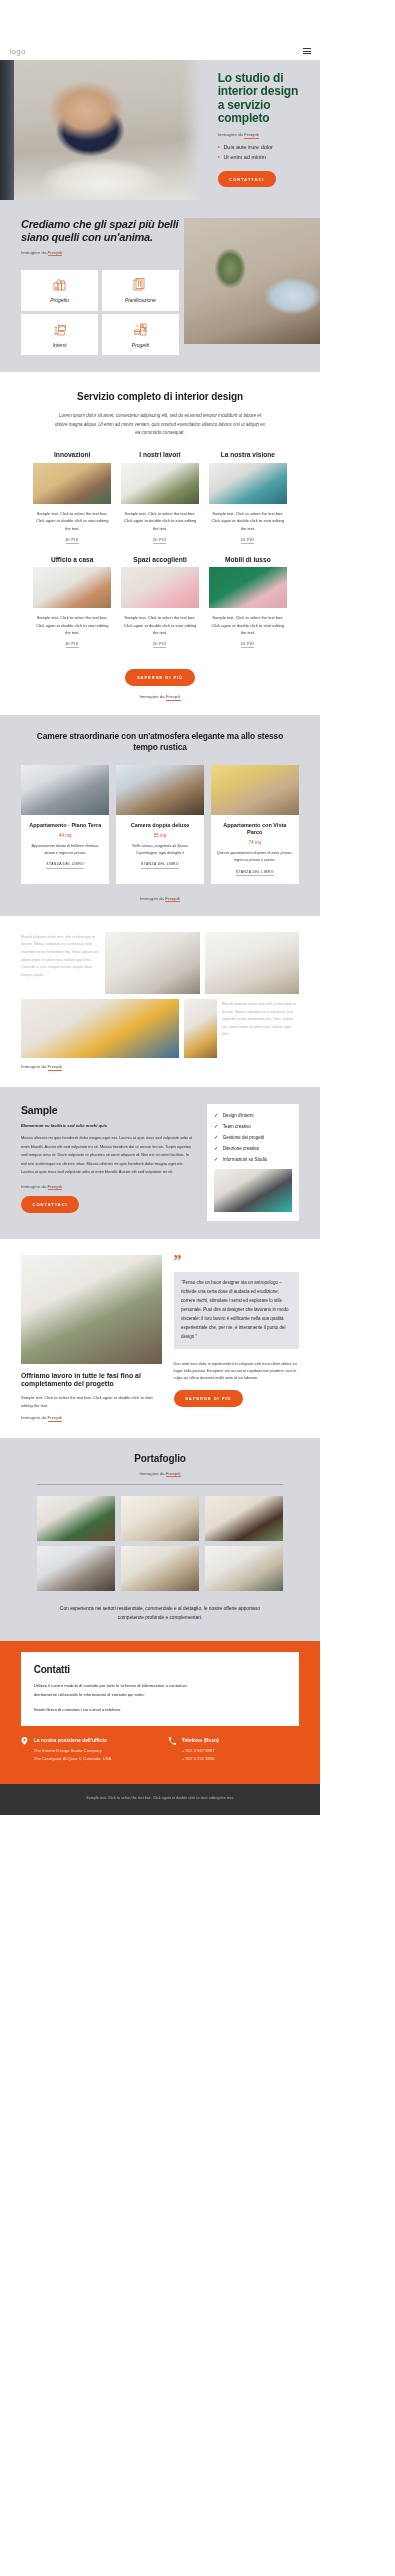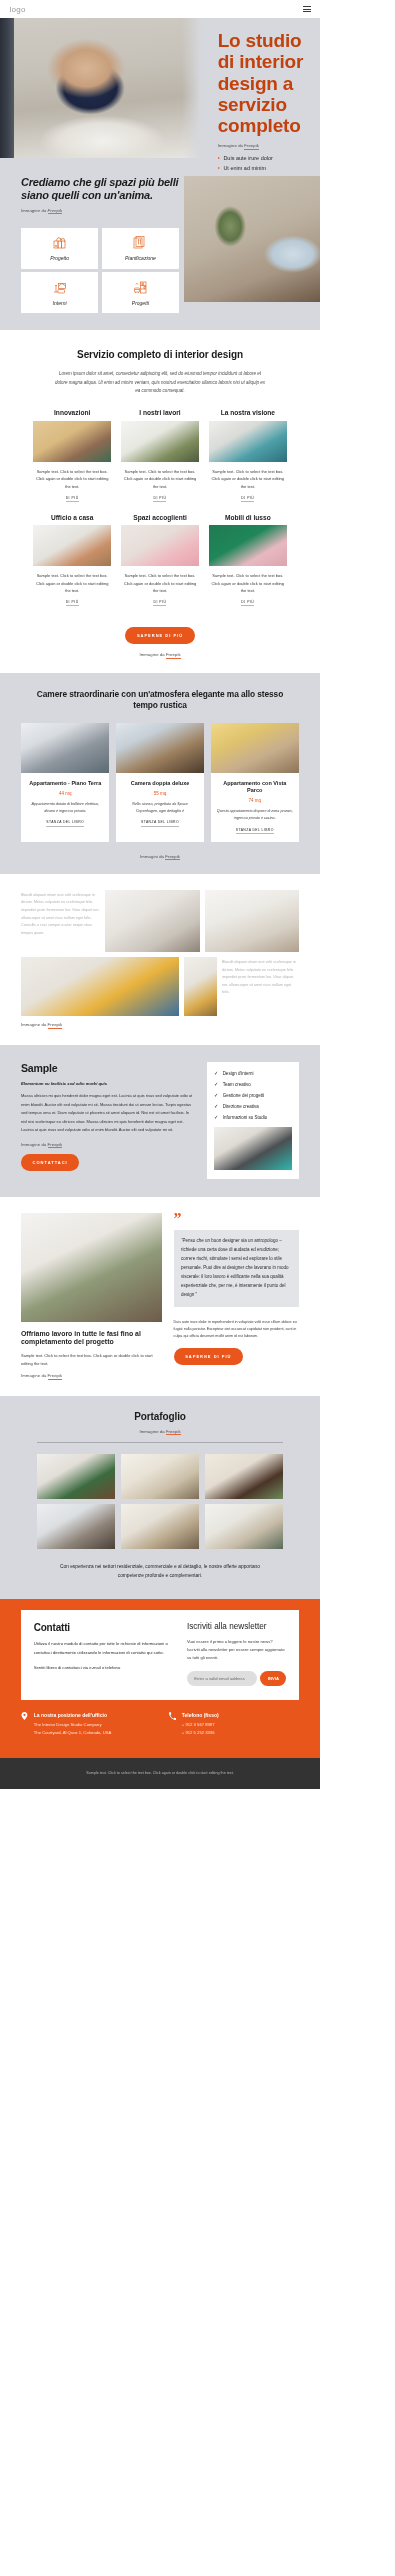--- a/index.html
+++ b/index.html
@@ -3,21 +3,21 @@
 <meta charset="utf-8">
 <style>
   * { box-sizing: border-box; margin: 0; padding: 0; }
   body {
     width: 396px;
     font-family: "Liberation Sans", sans-serif;
     background: #ffffff;
     color: #1c1c1c;
     -webkit-font-smoothing: antialiased;
   }
-  .page { width: 320px; overflow: hidden; position: relative; }
+  .page { width: 320px; overflow: hidden; position: relative; margin-top: 42px; }
 
   
   .topbar {
     height: 18px;
     background: #fff;
     display: flex;
     align-items: center;
     justify-content: space-between;
     padding: 0 9.5px;
   }
@@ -48,22 +48,22 @@
   }
   .hero-img::after {
     content:"";
     position: absolute; right:0; top:0; bottom:0; width: 23px;
     background: linear-gradient(90deg, rgba(214,216,221,0) 0%, rgba(214,216,221,.95) 78%, #d6d8dd 100%);
   }
   .hero-text {
     flex: 1; padding: 11.6px 13.7px 0 12.7px;
   }
   .hero-title {
-    font-size: 19px; line-height: 1.13; font-weight: 700;
-    letter-spacing: -0.2px; color: #c2410c;
+    font-size: 12px; line-height: 1.13; font-weight: 700;
+    letter-spacing: -0.2px; color: #14532d;
   }
   .credit {
     font-size: 4.2px; color: #4c4c4c; margin-top: 6.3px; letter-spacing: 0.1px;
   }
   .credit u { text-decoration: none; border-bottom: 0.5px solid #e8663a; padding-bottom: 0.5px; }
   .hero-list { margin-top: 6.9px; }
   .hero-list li {
     list-style: none; font-size: 5.5px; color: #2a2a2a;
     margin-bottom: 3.7px; display: flex; align-items: center; gap: 3.7px;
   }
@@ -516,28 +516,20 @@
     <p class="port-note">Con esperienza nei settori residenziale, commerciale e al dettaglio, le nostre offerte apportano competenze profonde e complementari.</p>
   </div>
 
   <div class="sec-contact">
     <div class="contact-card">
       <div class="cc-left">
         <h2 class="cc-h2">Contatti</h2>
         <p class="cc-p">Utilizza il nostro modulo di contatto per tutte le richieste di informazioni o contattaci direttamente utilizzando le informazioni di contatto qui sotto.</p>
         <p class="cc-p2">Sentiti libero di contattarci via e-mail o telefono</p>
       </div>
-      <div class="cc-right">
-        <h3 class="nl-h2">Iscriviti alla newsletter</h3>
-        <p class="nl-p">Vuoi essere il primo a leggere le nostre news? Iscriviti alla newsletter per essere sempre aggiornato su tutti gli eventi.</p>
-        <div class="nl-form">
-          <input class="nl-input" type="email" placeholder="Enter a valid email address" style="">
-          <button class="nl-btn">INVIA</button>
-        </div>
-      </div>
     </div>
 
     <div class="contact-info">
       <div class="ci-col">
         <div class="ci-icon">
           <svg viewBox="0 0 24 30" fill="#ffffff">
               <path d="M12 0C5.9 0 1 4.9 1 11c0 8 11 19 11 19s11-11 11-19C23 4.9 18.1 0 12 0zm0 15a4 4 0 110-8 4 4 0 010 8z"></path>
             </svg>
         </div>
         <div>

